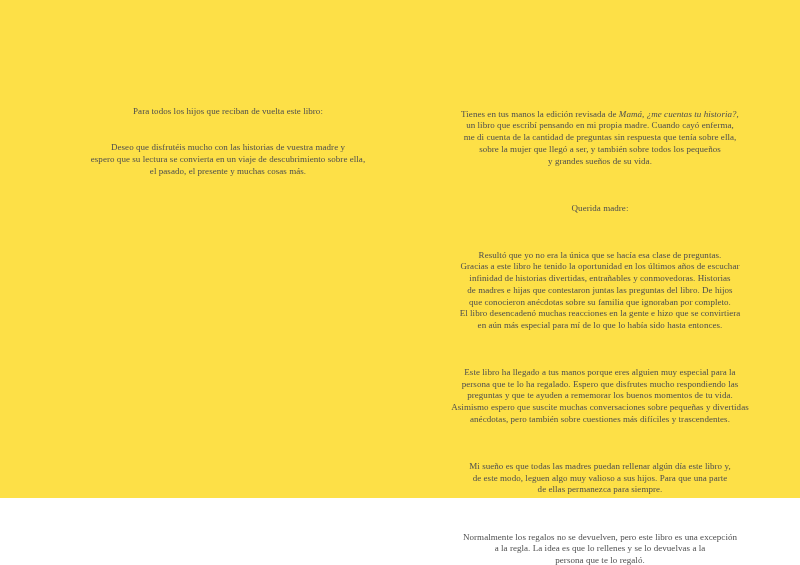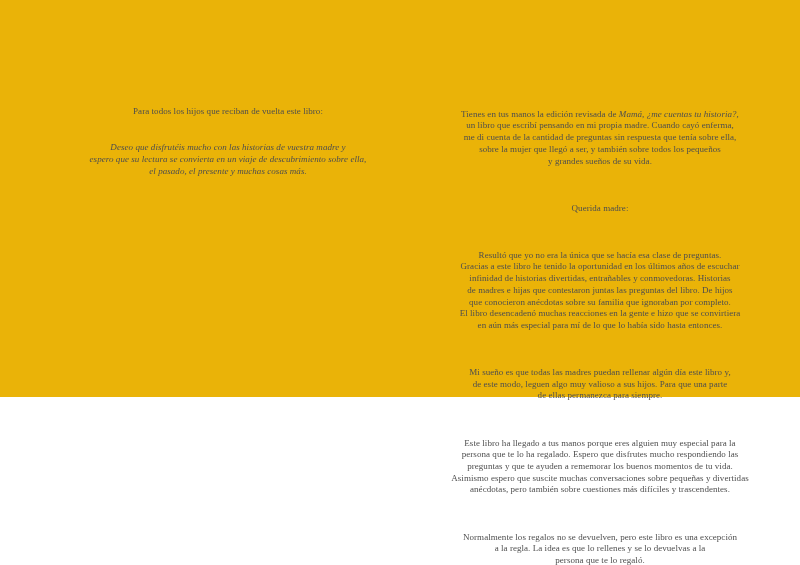--- a/index.html
+++ b/index.html
@@ -7,22 +7,22 @@
     padding: 0;
     width: 800px;
     height: 565px;
     background: #ffffff;
     overflow: hidden;
     font-family: "Liberation Serif", "DejaVu Serif", serif;
   }
   .spread {
     position: relative;
     width: 800px;
-    height: 397px;
-    background: #eab308;
+    height: 498px;
+    background: #fde047;
     color: #4e4e4e;
   }
   .page {
     position: absolute;
     top: 0;
     height: 565px;
   }
   .page.left  { left: 0;   width: 400px; }
   .page.right { left: 400px; width: 400px; }
 
@@ -32,21 +32,21 @@
     font-size: 9px;
     line-height: 11.7px;
     letter-spacing: 0.05px;
     white-space: pre-line;
   }
   .left-block  { left: 48px;  top: 94px; width: 360px; }
   .right-block { left: 20px;  top: 97px; width: 360px; }
 
   .text-block p { margin: 0; }
   .text-block p + p { margin-top: 12px; }
-  .left-block .dedication-paragraph { margin-top: 13px; font-style: italic; }
+  .left-block .dedication-paragraph { margin-top: 13px; }
 
   .book-title { font-style: italic; }
 </style>
 </head>
 <body>
 
 <div class="spread">
 
   <section class="page left">
     <div class="text-block left-block">
@@ -68,29 +68,29 @@
       <p>Querida madre:</p>
 
       <p>Resultó que yo no era la única que se hacía esa clase de preguntas.
 Gracias a este libro he tenido la oportunidad en los últimos años de escuchar
 infinidad de historias divertidas, entrañables y conmovedoras. Historias
 de madres e hijas que contestaron juntas las preguntas del libro. De hijos
 que conocieron anécdotas sobre su familia que ignoraban por completo.
 El libro desencadenó muchas reacciones en la gente e hizo que se convirtiera
 en aún más especial para mí de lo que lo había sido hasta entonces.</p>
 
-      <p>Mi sueño es que todas las madres puedan rellenar algún día este libro y,
-de este modo, leguen algo muy valioso a sus hijos. Para que una parte
-de ellas permanezca para siempre.</p>
-
       <p>Este libro ha llegado a tus manos porque eres alguien muy especial para la
 persona que te lo ha regalado. Espero que disfrutes mucho respondiendo las
 preguntas y que te ayuden a rememorar los buenos momentos de tu vida.
 Asimismo espero que suscite muchas conversaciones sobre pequeñas y divertidas
 anécdotas, pero también sobre cuestiones más difíciles y trascendentes.</p>
+
+      <p>Mi sueño es que todas las madres puedan rellenar algún día este libro y,
+de este modo, leguen algo muy valioso a sus hijos. Para que una parte
+de ellas permanezca para siempre.</p>
 
       <p>Normalmente los regalos no se devuelven, pero este libro es una excepción
 a la regla. La idea es que lo rellenes y se lo devuelvas a la
 persona que te lo regaló.</p>
 
       
 
       
     </div>
   </section>

